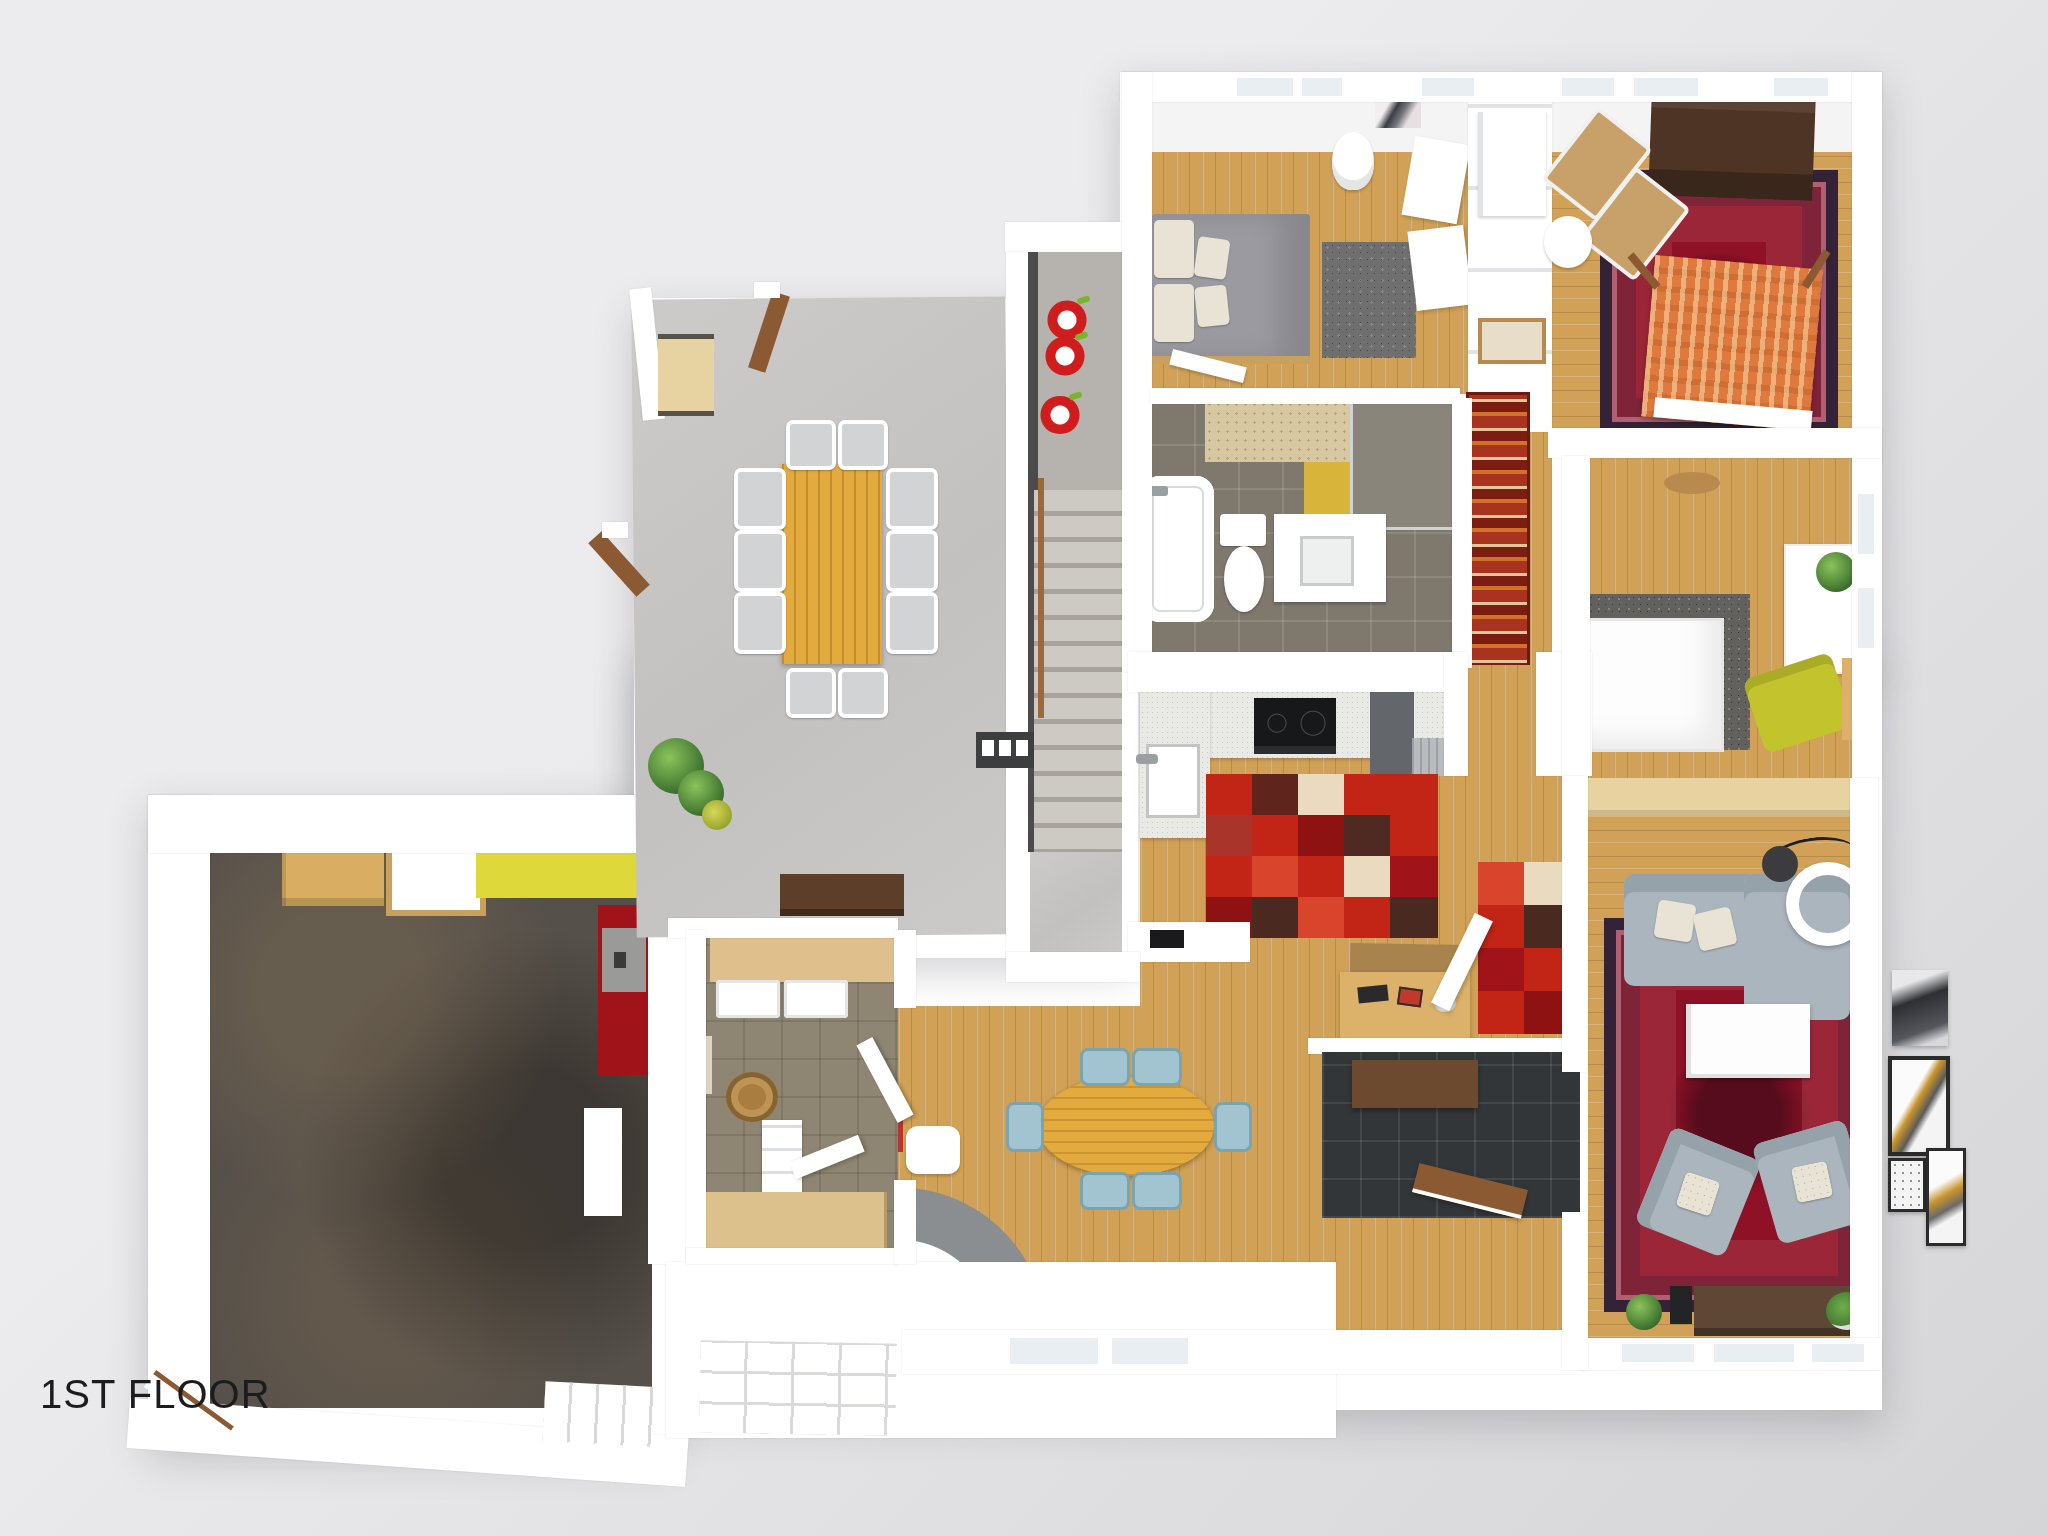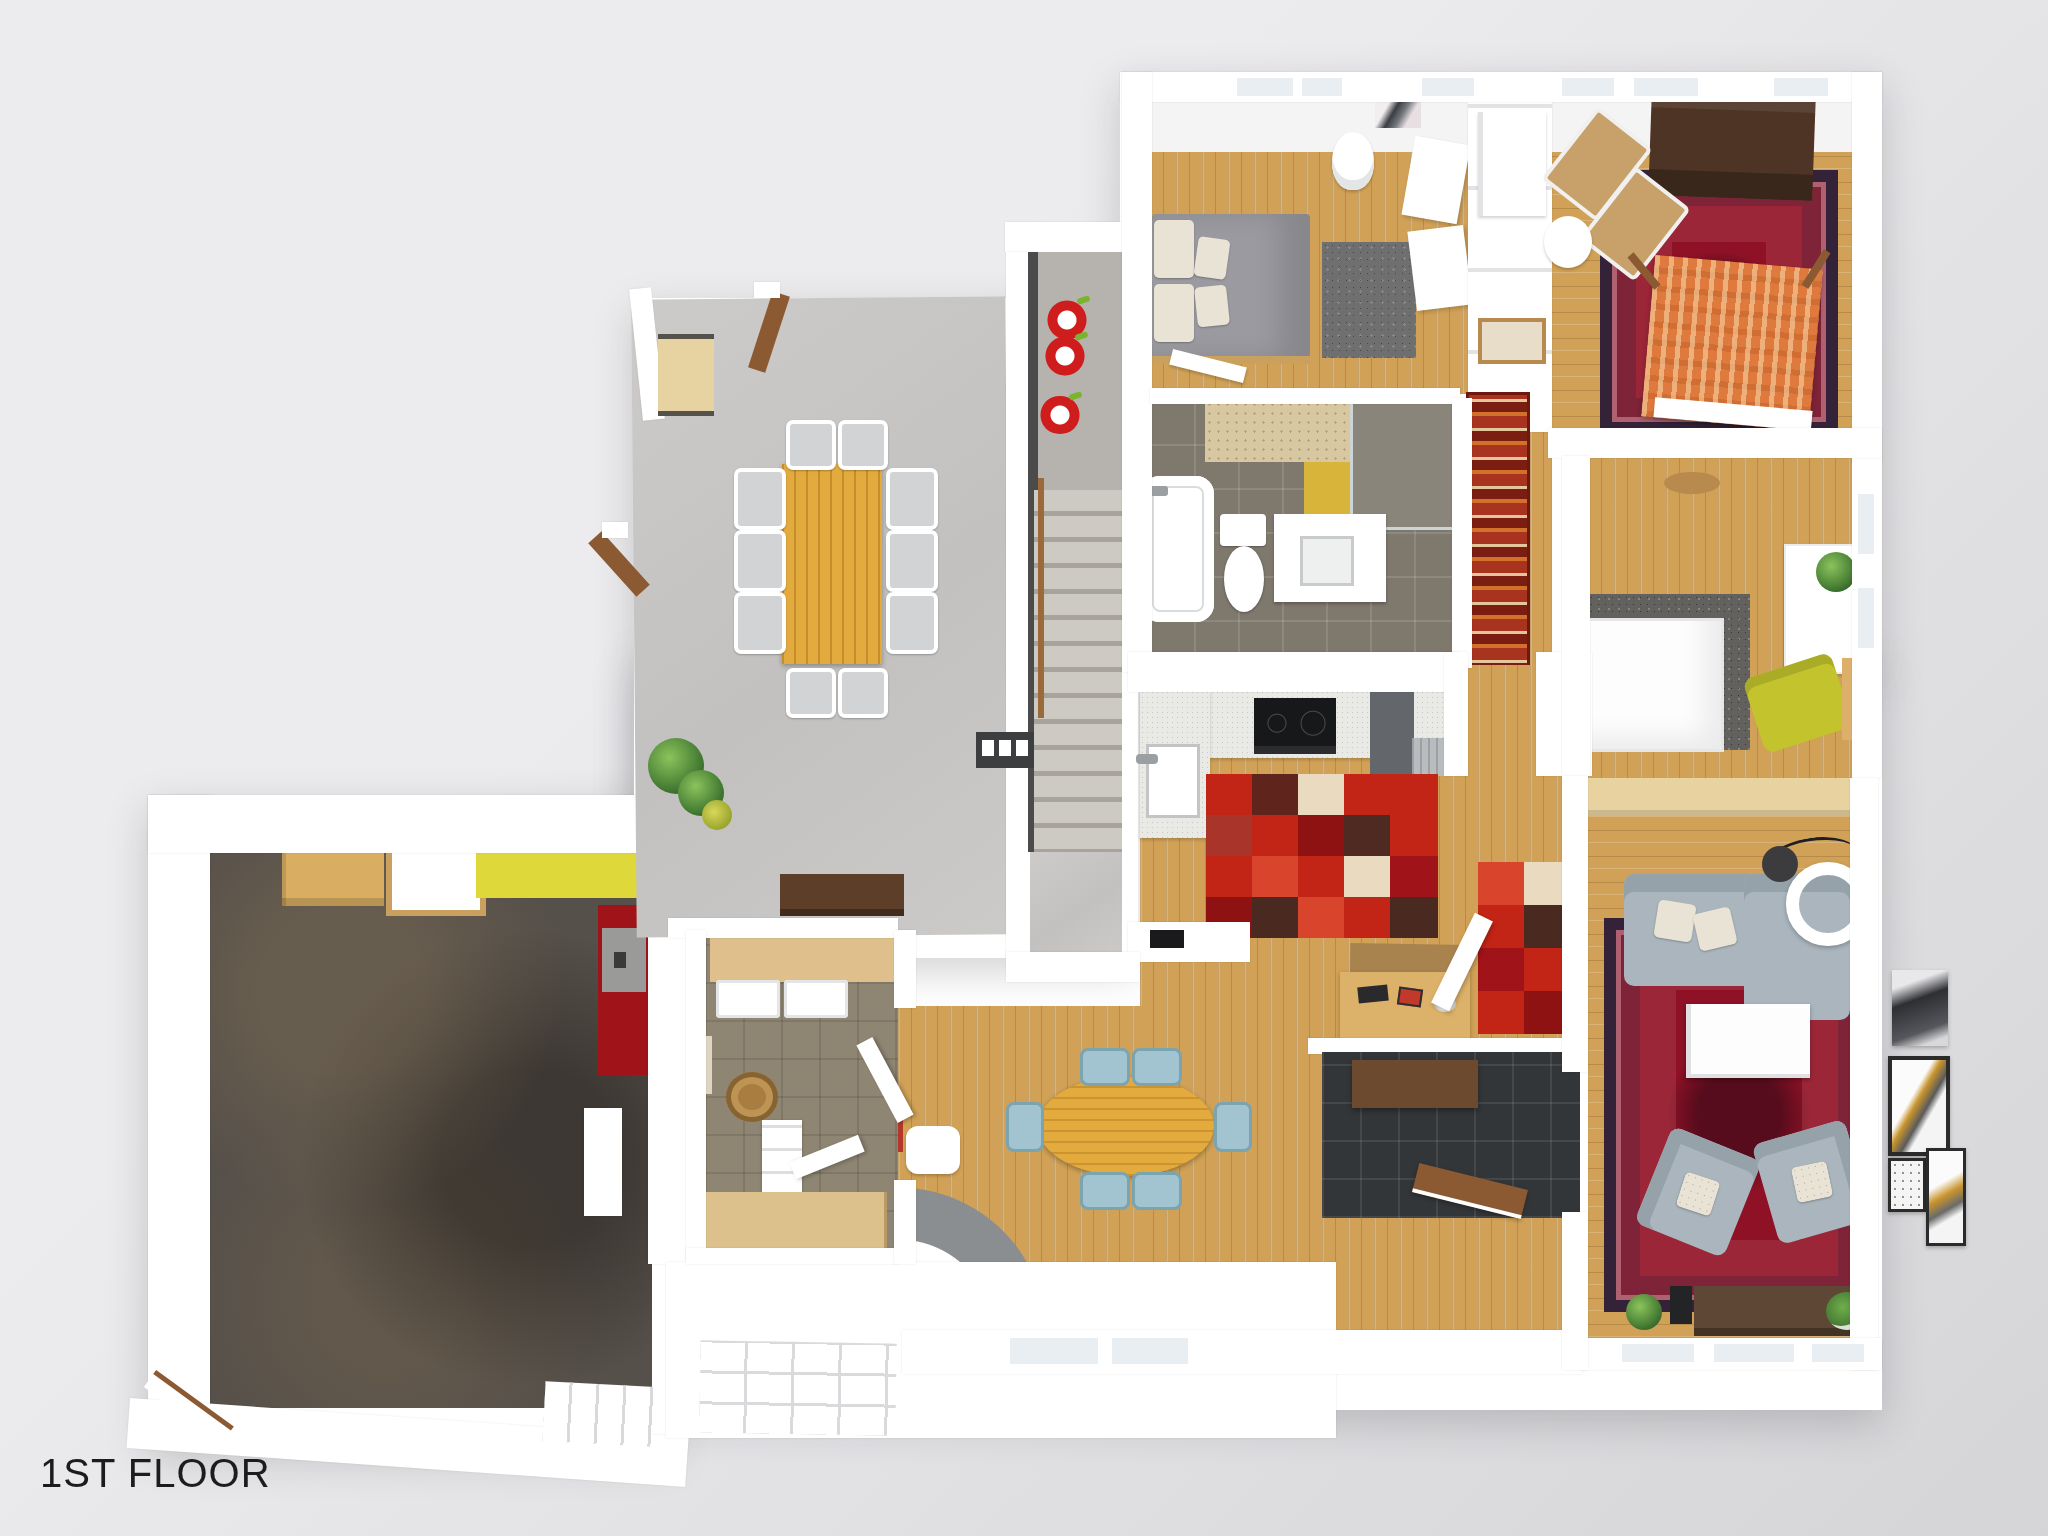--- a/index.html
+++ b/index.html
@@ -303,15 +303,15 @@
   <div class="a w" style="left:1562px;top:776px;width:26px;height:296px"></div>
   <div class="a w" style="left:1562px;top:1212px;width:26px;height:158px"></div>
   <div class="a w" style="left:1452px;top:912px;width:20px;height:100px;transform:rotate(26deg);box-shadow:2px 2px 4px rgba(0,0,0,.25)"></div>
   <div class="a w" style="left:668px;top:918px;width:230px;height:20px"></div>
   <div class="a w" style="left:686px;top:930px;width:20px;height:330px"></div>
   <div class="a w" style="left:686px;top:1248px;width:212px;height:16px"></div>
   <div class="a w" style="left:1006px;top:952px;width:134px;height:30px"></div>
   <div class="a w" style="left:894px;top:930px;width:22px;height:78px"></div>
   <div class="a w" style="left:894px;top:1180px;width:22px;height:84px"></div>
 
-  <div class="a label" style="left:40px;top:1451px">1ST FLOOR</div>
+  <div class="a label" style="left:40px;top:1372px">1ST FLOOR</div>
 
 </div>
 
 </body></html>

